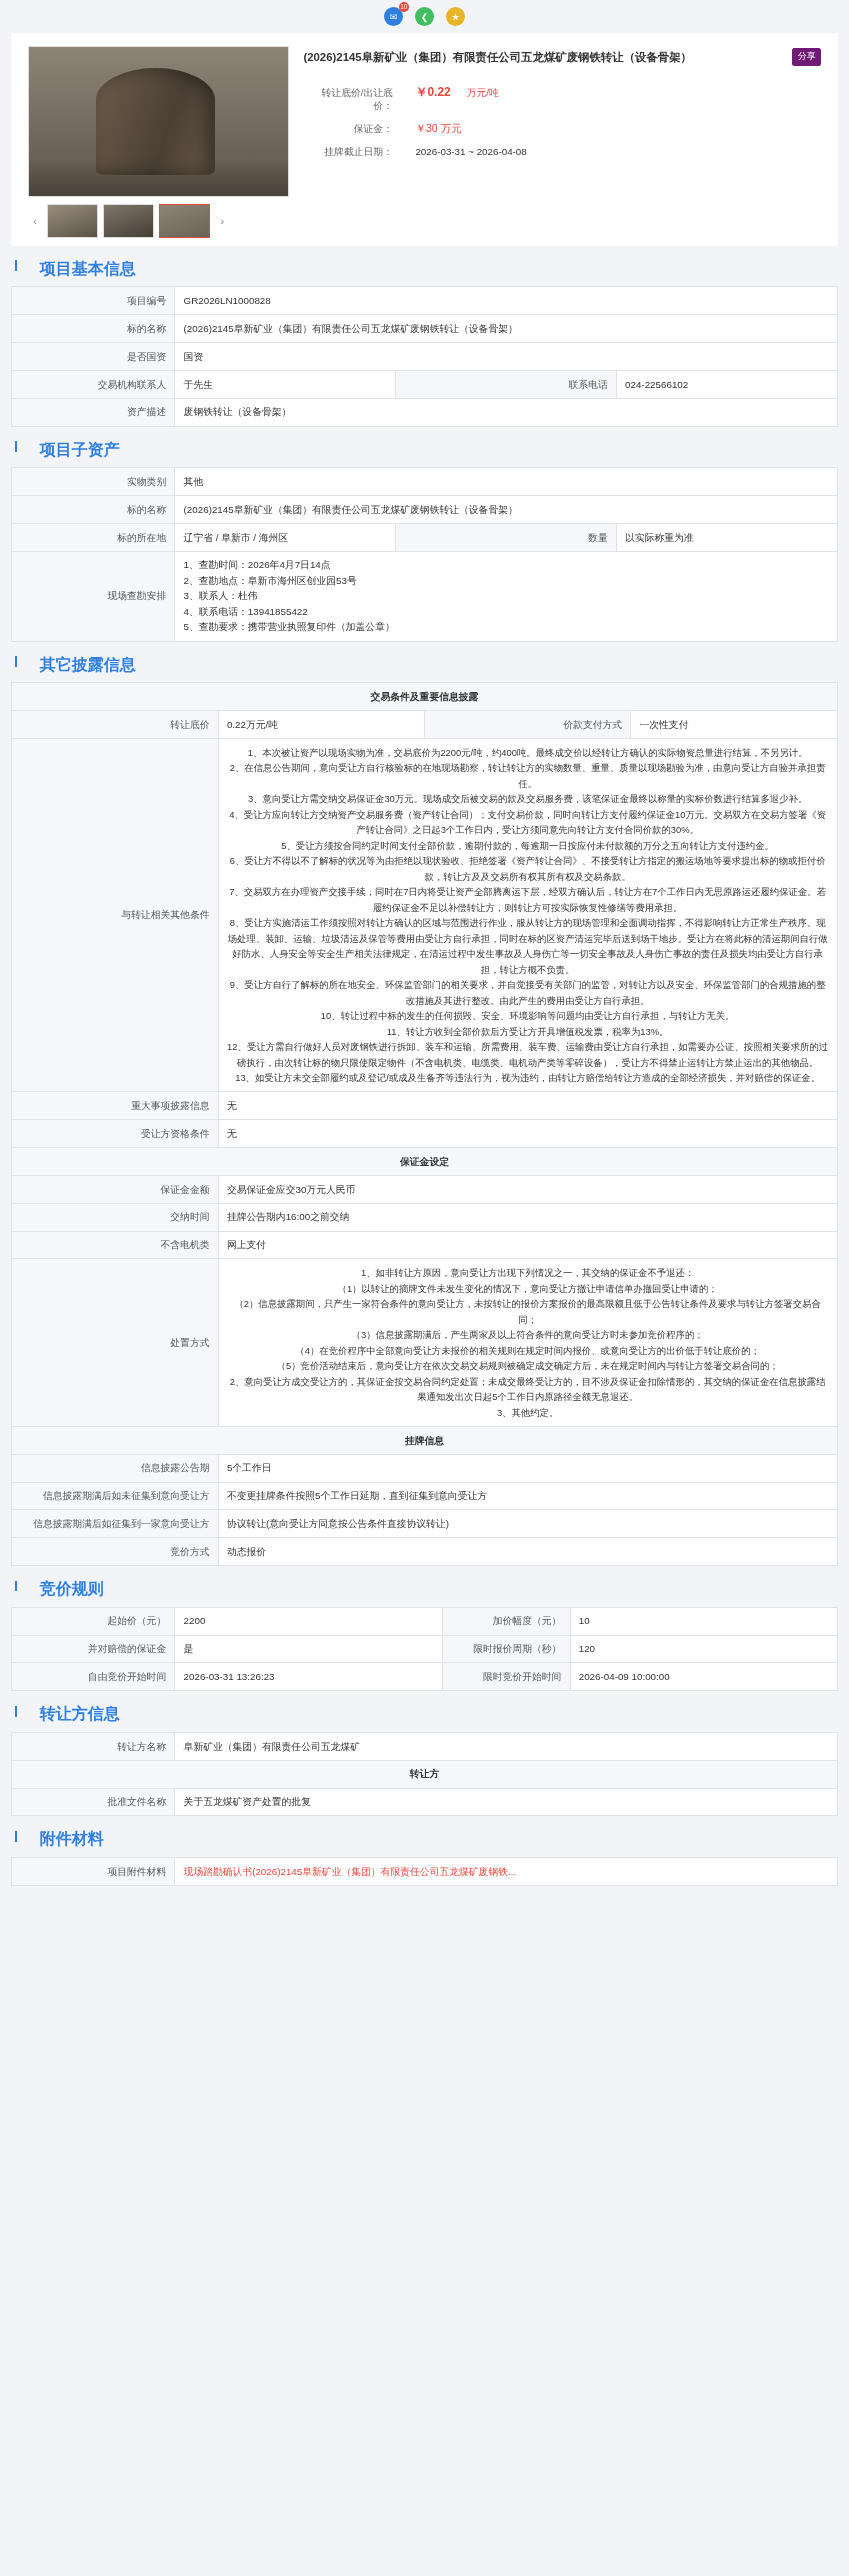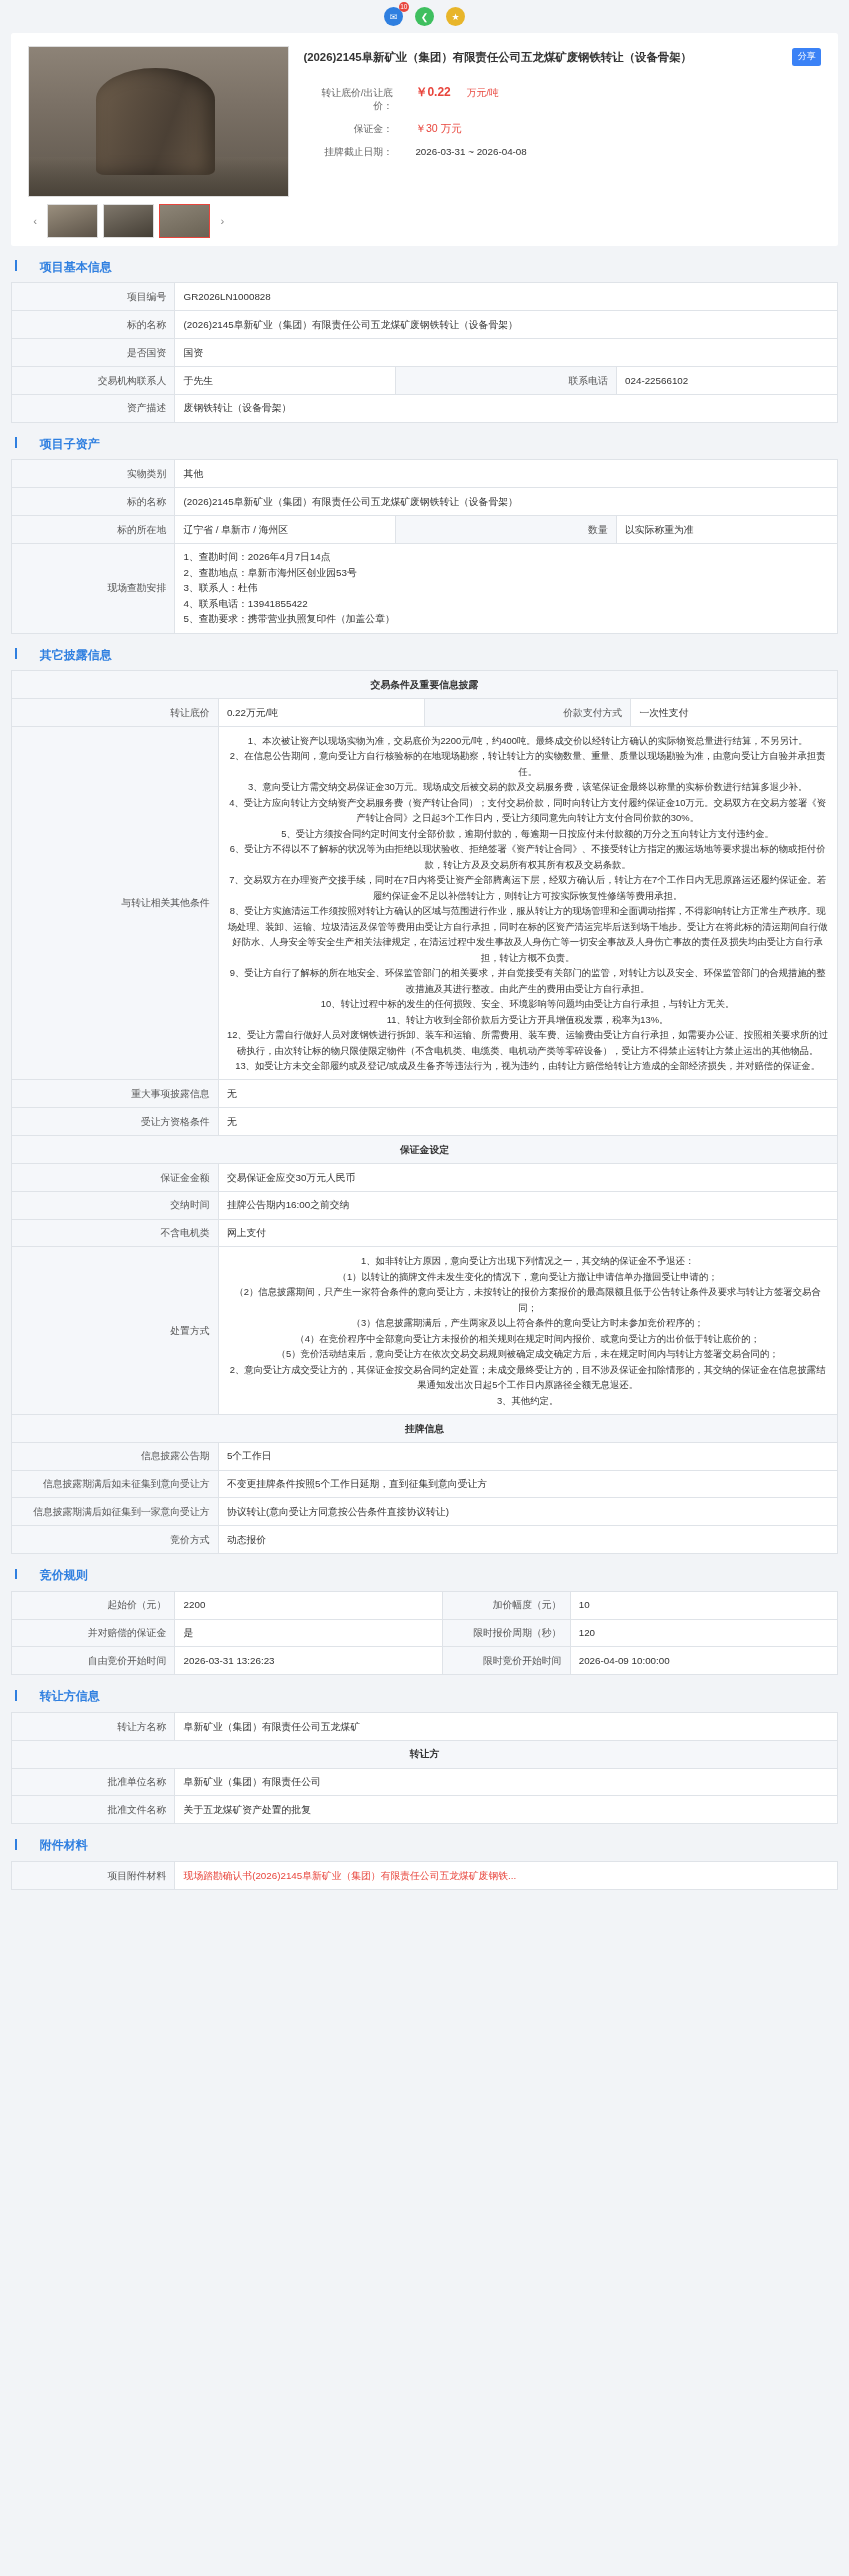--- a/index.html
+++ b/index.html
@@ -111,21 +111,21 @@
   .hero-title {
     font-size: 11.4px;
     font-weight: bold;
     color: #333;
     line-height: 18px;
     padding-right: 44px;
   }
   .share-btn {
     position: absolute;
     right: 0; top: 1.6px;
-    background: #3b82f6;
+    background: #701a75;
     color: #fff;
     font-size: 9px;
     padding: 2.5px 5.7px;
     border-radius: 2.5px;
     cursor: pointer;
   }
   .hero-rows { margin-top: 18px; }
   .hero-row {
     display: flex;
     align-items: baseline;
@@ -141,21 +141,21 @@
     font-weight: bold;
     text-align: right;
   }
   .price-unit { color: #e8453c; font-size: 9.8px; }
   .money-red { color: #e8453c; font-size: 10.6px; }
   .hero-val { color: #333; }
 
   
   .sect-title {
     margin: 13px 0 6.5px 14.7px;
-    font-size: 12px;
+    font-size: 16px;
     color: #2f7fe0;
     font-weight: bold;
     position: relative;
     padding-left: 25px;
   }
   .sect-title:before {
     content: "";
     position: absolute;
     left: 0; top: 1.6px;
     width: 2.5px; height: 10.6px;
@@ -427,24 +427,20 @@
     <table class="info">
       <tbody>
           <tr>
         <td class="lbl">转让方名称</td>
         <td class="val">阜新矿业（集团）有限责任公司五龙煤矿</td>
       </tr>
       <tr>
         <th class="band" colspan="2">转让方</th>
       </tr>
       <tr>
-        <td class="lbl">批准单位名称</td>
-        <td class="val">阜新矿业（集团）有限责任公司</td>
-      </tr>
-      <tr>
         <td class="lbl">批准文件名称</td>
         <td class="val">关于五龙煤矿资产处置的批复</td>
       </tr>
     </tbody>
       </table>
   </div>
 
   <div class="sect-title">附件材料</div>
   <div class="tbl-wrap">
     <table class="info">

